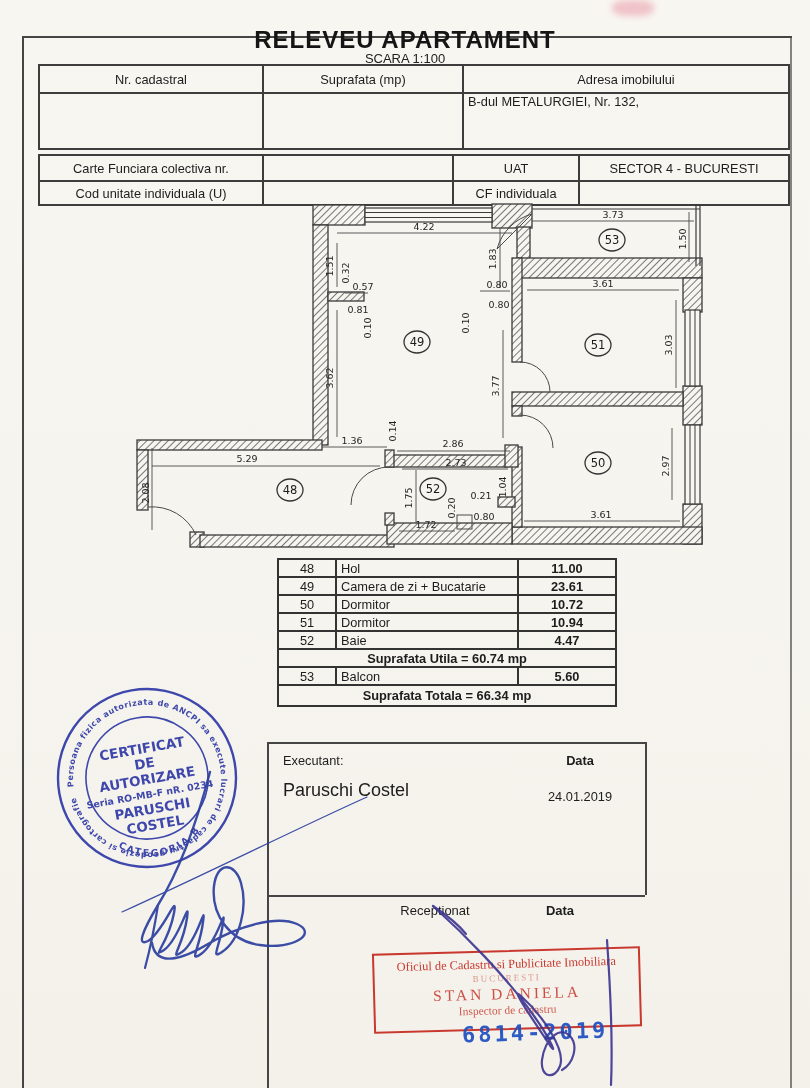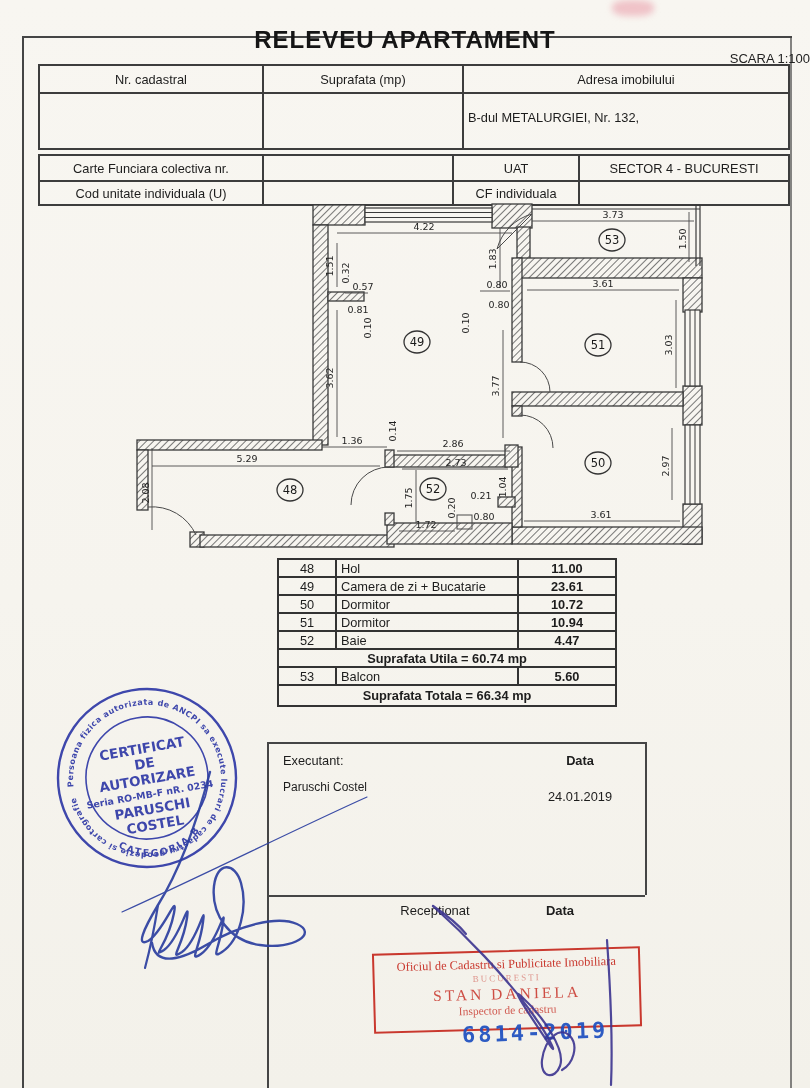--- a/index.html
+++ b/index.html
@@ -3,21 +3,21 @@
 <meta charset="utf-8">
 <style>
   html,body{margin:0;padding:0;background:#e8e6e0;}
   #page{position:relative;width:810px;height:1088px;overflow:hidden;
         background:linear-gradient(180deg,#f8f6f1 0%,#f6f4ee 55%,#f3f1ea 100%);
         font-family:"Liberation Sans", sans-serif;color:#1d1d1d;}
   .abs{position:absolute;}
   .ln{position:absolute;background:#454545;}
   
   .title{width:810px;text-align:center;font-size:24px;font-weight:bold;letter-spacing:1px;color:#151515;}
-  .scale{width:810px;text-align:right;font-size:13px;color:#222;}
+  .scale{width:810px;text-align:center;font-size:13px;color:#222;}
   
   table{border-collapse:collapse;table-layout:fixed;}
   td{border:2px solid #3d3d3d;font-size:12.8px;padding:0 4px;overflow:hidden;white-space:nowrap;}
   .thc{text-align:center;vertical-align:middle;}
   
   #roomtbl td{border:2px solid #333;font-size:12.8px;}
   .num{text-align:center;}
   .area{text-align:center;font-weight:600;}
   .merge{text-align:center;font-weight:bold;font-size:13.5px;}
   
@@ -54,21 +54,21 @@
       </colgroup>
     <tbody>
         <tr style="height:28px;">
       <td class="thc">Nr. cadastral</td>
       <td class="thc">Suprafata (mp)</td>
       <td class="thc">Adresa imobilului</td>
     </tr>
     <tr style="height:56px;">
       <td></td>
       <td></td>
-      <td style="vertical-align:top;padding-top:16px;">B-dul METALURGIEI, Nr. 132,</td>
+      <td style="vertical-align:top;padding-top:0;">B-dul METALURGIEI, Nr. 132,</td>
     </tr>
   </tbody>
     </table>
 
   <table class="abs" style="left:38px;top:154px;width:750px;">
     <colgroup>
         <col style="width:224px">
         <col style="width:190px">
         <col style="width:126px">
         <col style="width:210px">
@@ -275,21 +275,21 @@
         </tr>
   </tbody>
     </table>
 
   <div class="ln" style="left:267px;top:742px;width:378px;height:1.5px;"></div>
   <div class="ln" style="left:267px;top:742px;width:1.5px;height:346px;"></div>
   <div class="ln" style="left:645px;top:742px;width:1.5px;height:153px;"></div>
   <div class="ln" style="left:267px;top:895px;width:378px;height:1.5px;"></div>
 
   <div class="abs" style="left:283px;top:753px;font-size:12.8px;">Executant:</div>
-  <div class="abs" style="left:283px;top:780px;font-size:12px;">Paruschi Costel</div>
+  <div class="abs" style="left:283px;top:780px;font-size:18px;">Paruschi Costel</div>
   <div class="abs" style="left:530px;top:753px;width:100px;text-align:center;font-size:12.8px;font-weight:600;">Data</div>
   <div class="abs" style="left:530px;top:780px;width:100px;text-align:center;font-size:12.8px;margin-top:9px;">24.01.2019</div>
 
   <div class="abs" style="left:380px;top:903px;width:110px;text-align:center;font-size:13px;">Receptionat</div>
   <div class="abs" style="left:515px;top:903px;width:90px;text-align:center;font-size:13px;font-weight:600;">Data</div>
 
   <svg class="abs bluetxt" style="left:37px;top:665px;opacity:.9;" width="225" height="230" viewBox="0 0 225 230">
     <g transform="rotate(-10 110 113)" fill="#2b35a5">
       <circle cx="110" cy="113" r="89" fill="none" stroke="#2b35a5" stroke-width="2.4"></circle>
       <circle cx="110" cy="113" r="61" fill="none" stroke="#2b35a5" stroke-width="1.6"></circle>

